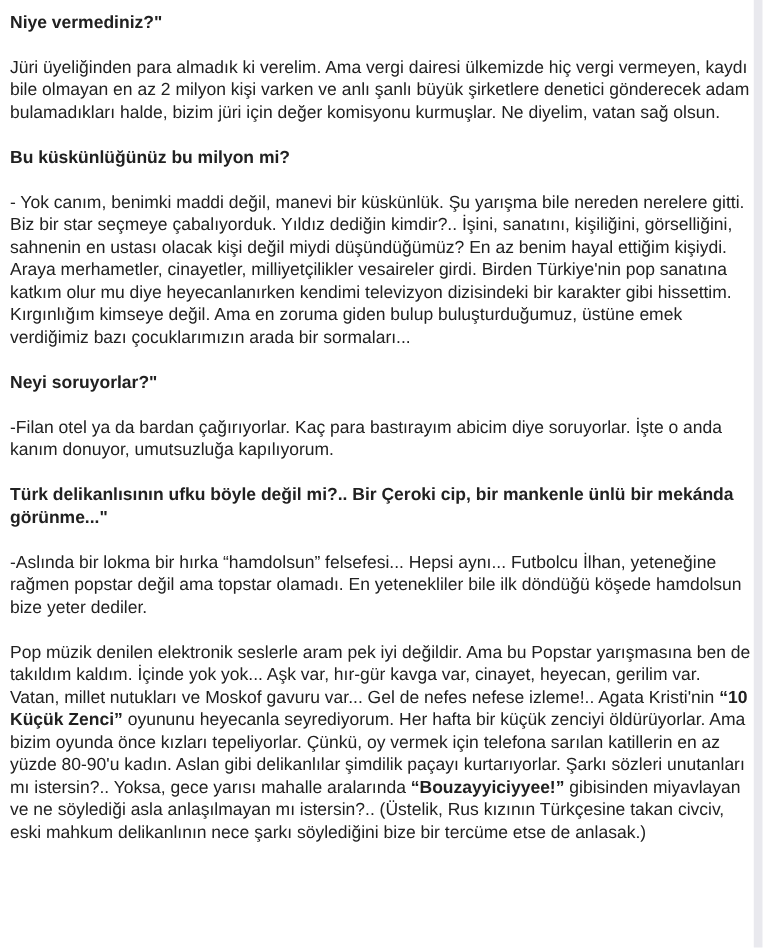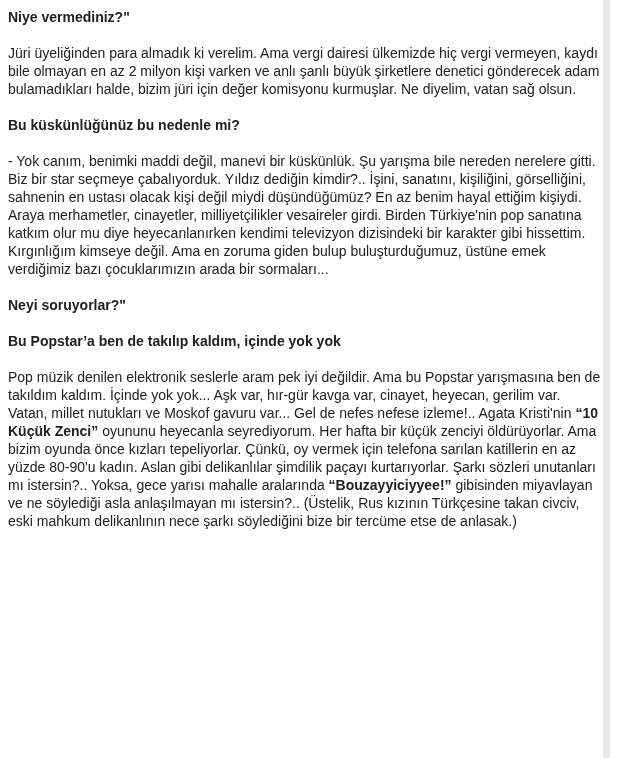--- a/index.html
+++ b/index.html
@@ -48,20 +48,22 @@
     background: #e9e9ee;
   }
 </style>
 </head>
 <body style="background: rgb(255, 255, 255);">
 
 <div class="page">
   <article class="article" id="article" style="color: rgb(33, 33, 33);">
       <h2><span>Niye vermediniz?"</span></h2>
       <p><span>Jüri üyeliğinden para almadık ki verelim. Ama vergi dairesi ülkemizde hiç vergi vermeyen, kaydı bile olmayan en az 2 milyon kişi varken ve anlı şanlı büyük şirketlere denetici gönderecek adam bulamadıkları halde, bizim jüri için değer komisyonu kurmuşlar. Ne diyelim, vatan sağ olsun.</span></p>
-      <h2><span>Bu küskünlüğünüz bu nedenle mi?</span></h2>
+      <h2><span>Bu küskünlüğünüz bu milyon mi?</span></h2>
       <p><span>- Yok canım, benimki maddi değil, manevi bir küskünlük. Şu yarışma bile nereden nerelere gitti. Biz bir star seçmeye çabalıyorduk. Yıldız dediğin kimdir?.. İşini, sanatını, kişiliğini, görselliğini, sahnenin en ustası olacak kişi değil miydi düşündüğümüz? En az benim hayal ettiğim kişiydi. Araya merhametler, cinayetler, milliyetçilikler vesaireler girdi. Birden Türkiye'nin pop sanatına katkım olur mu diye heyecanlanırken kendimi televizyon dizisindeki bir karakter gibi hissettim. Kırgınlığım kimseye değil. Ama en zoruma giden bulup buluşturduğumuz, üstüne emek verdiğimiz bazı çocuklarımızın arada bir sormaları...</span></p>
       <h2><span>Neyi soruyorlar?"</span></h2>
-      <h2><span>Bu Popstar’a ben de takılıp kaldım, içinde yok yok</span></h2>
+      <p><span>-Filan otel ya da bardan çağırıyorlar. Kaç para bastırayım abicim diye soruyorlar. İşte o anda kanım donuyor, umutsuzluğa kapılıyorum.</span></p>
+      <h2><span>Türk delikanlısının ufku böyle değil mi?.. Bir Çeroki cip, bir mankenle ünlü bir mekánda görünme..."</span></h2>
+      <p><span>-Aslında bir lokma bir hırka “hamdolsun” felsefesi... Hepsi aynı... Futbolcu İlhan, yeteneğine rağmen popstar değil ama topstar olamadı. En yetenekliler bile ilk döndüğü köşede hamdolsun bize yeter dediler.</span></p>
       <p><span>Pop müzik denilen elektronik seslerle aram pek iyi değildir. Ama bu Popstar yarışmasına ben de takıldım kaldım. İçinde yok yok... Aşk var, hır-gür kavga var, cinayet, heyecan, gerilim var. Vatan, millet nutukları ve Moskof gavuru var... Gel de nefes nefese izleme!.. Agata Kristi'nin </span><b>“10 Küçük Zenci”</b><span> oyununu heyecanla seyrediyorum. Her hafta bir küçük zenciyi öldürüyorlar. Ama bizim oyunda önce kızları tepeliyorlar. Çünkü, oy vermek için telefona sarılan katillerin en az yüzde 80-90'u kadın. Aslan gibi delikanlılar şimdilik paçayı kurtarıyorlar. Şarkı sözleri unutanları mı istersin?.. Yoksa, gece yarısı mahalle aralarında </span><b>“Bouzayyiciyyee!”</b><span> gibisinden miyavlayan ve ne söylediği asla anlaşılmayan mı istersin?.. (Üstelik, Rus kızının Türkçesine takan civciv, eski mahkum delikanlının nece şarkı söylediğini bize bir tercüme etse de anlasak.)</span></p>
     </article>
   <div class="scroll-strip" style="background: rgb(233, 233, 238);"></div>
 </div>
 
 </body></html>

